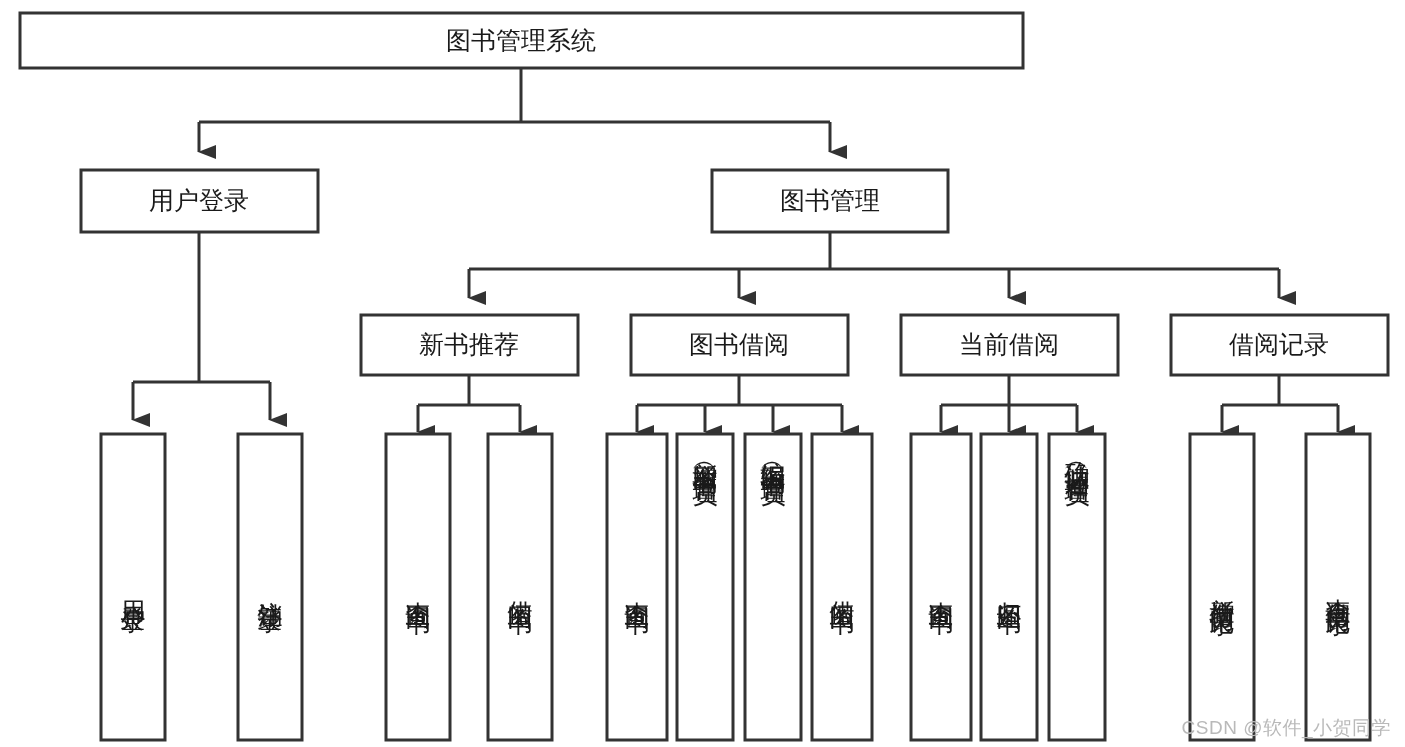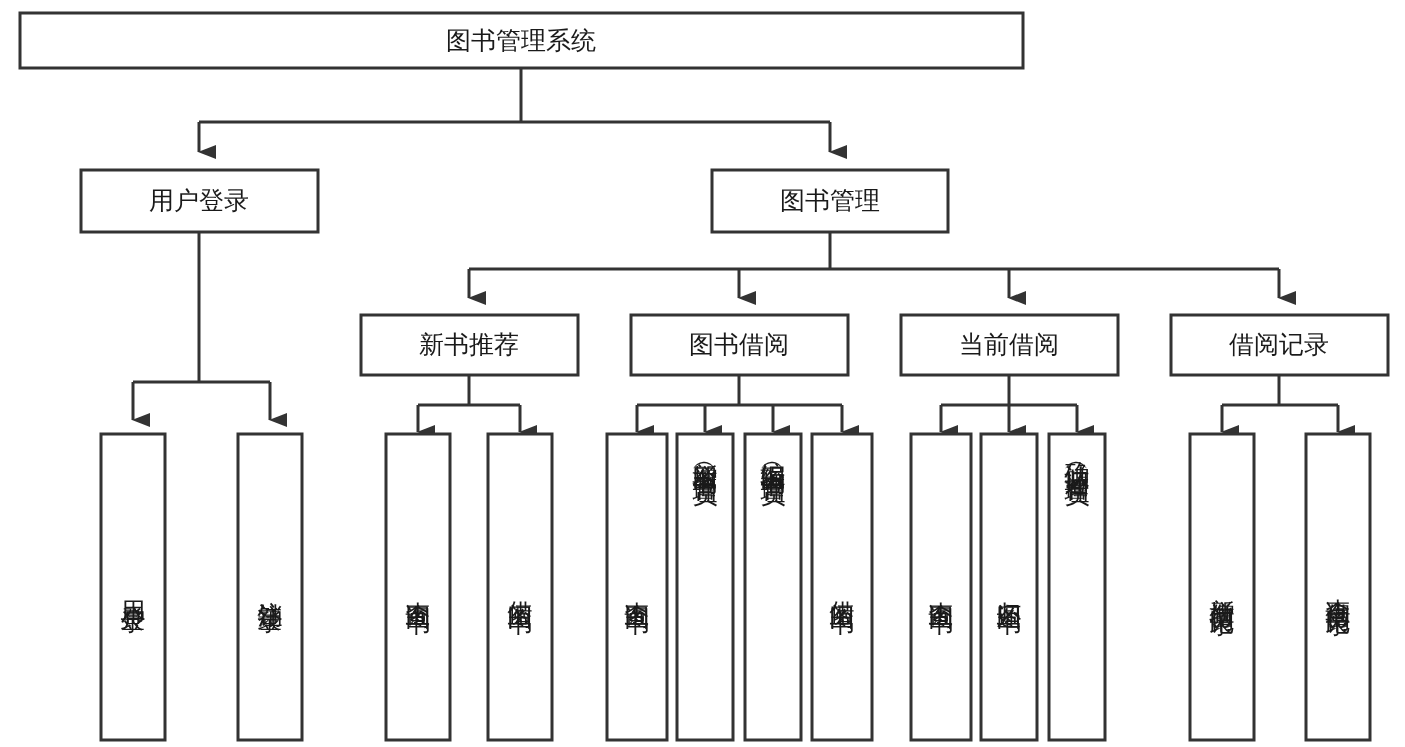--- a/index.html
+++ b/index.html
@@ -204,13 +204,14 @@
     <span class="leaf-label" style="margin-top:8px;">确认归还（管理员）</span>
   </div>
 
   <div class="leaf-label-wrap" style="left:1190px; top:434px; width:64px; height:306px;">
     <span class="leaf-label">新增借阅记录</span>
   </div>
   <div class="leaf-label-wrap" style="left:1306px; top:434px; width:64px; height:306px;">
     <span class="leaf-label">查询借阅记录</span>
   </div>
 
+  <div class="watermark">CSDN @软件_小贺同学</div>
 </div>
 
 </body></html>

